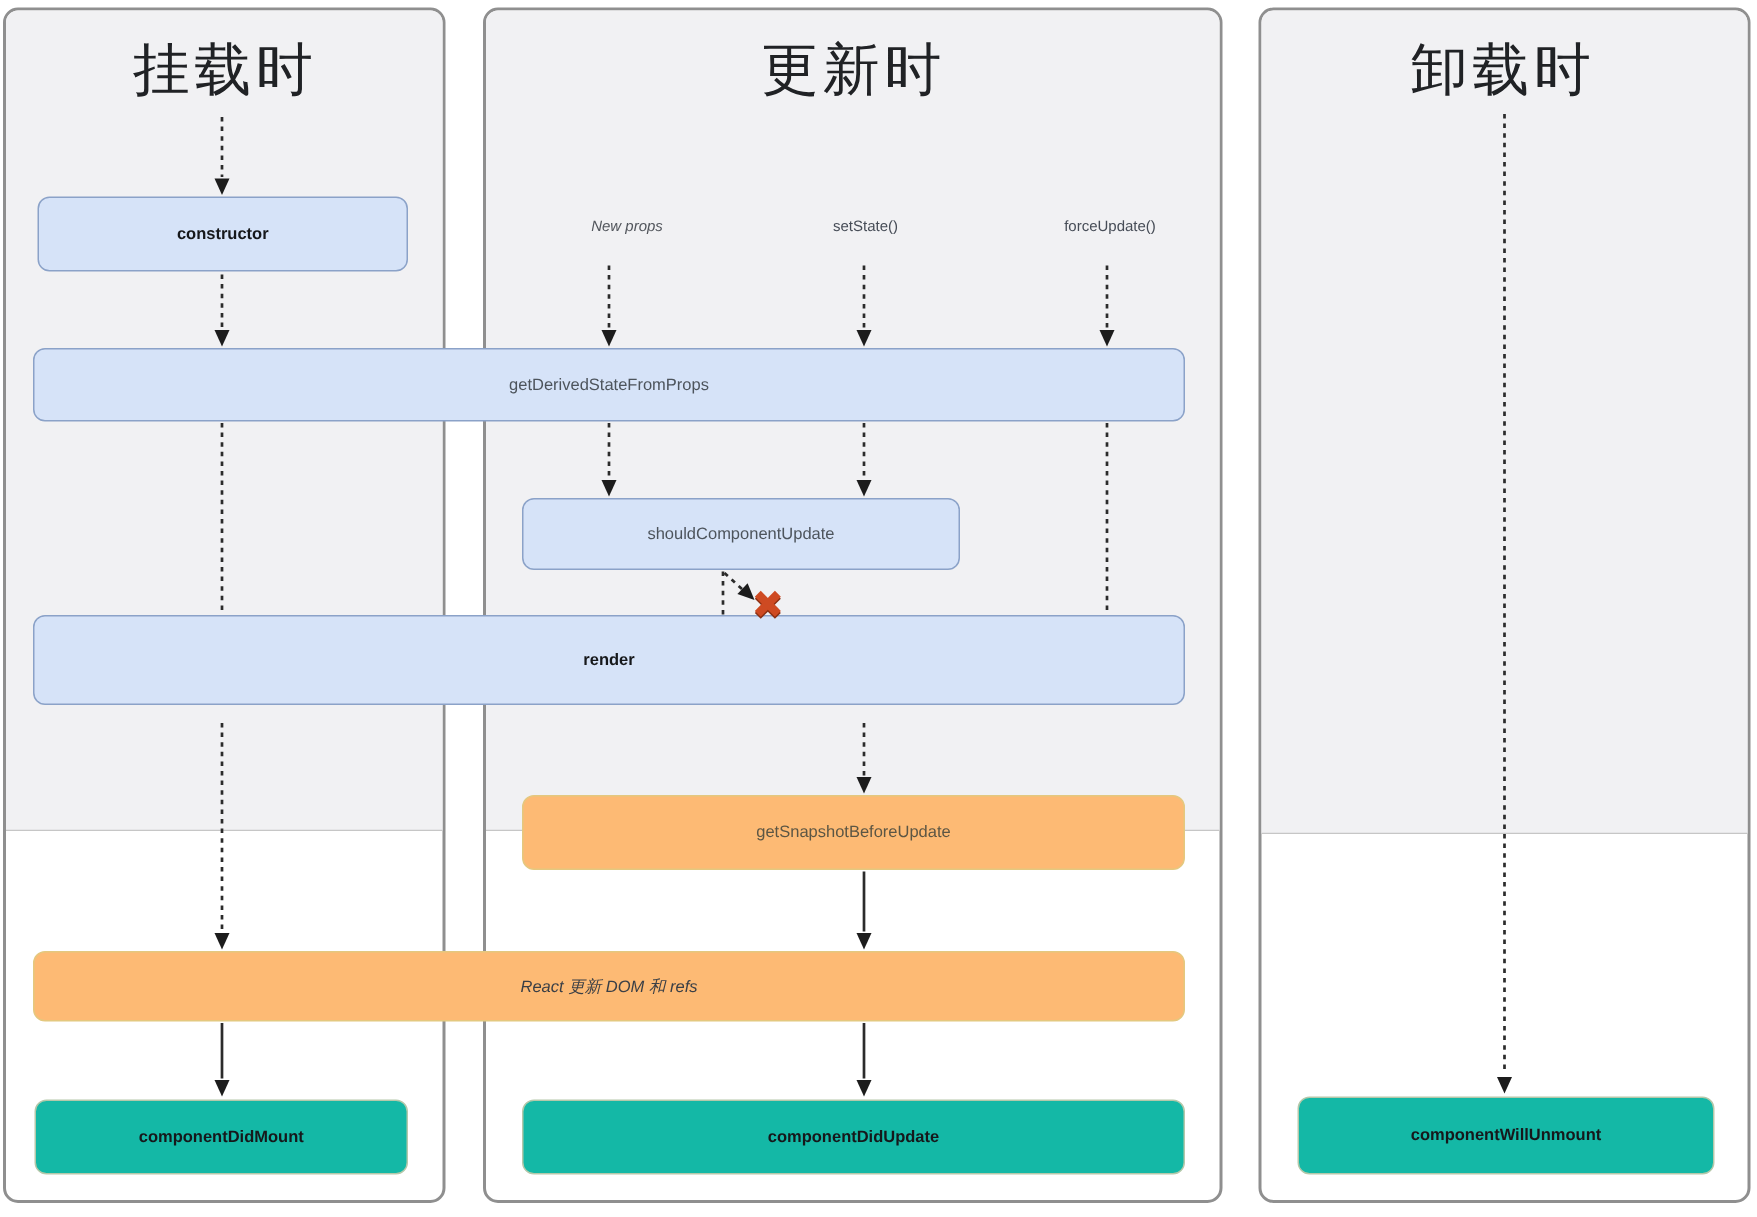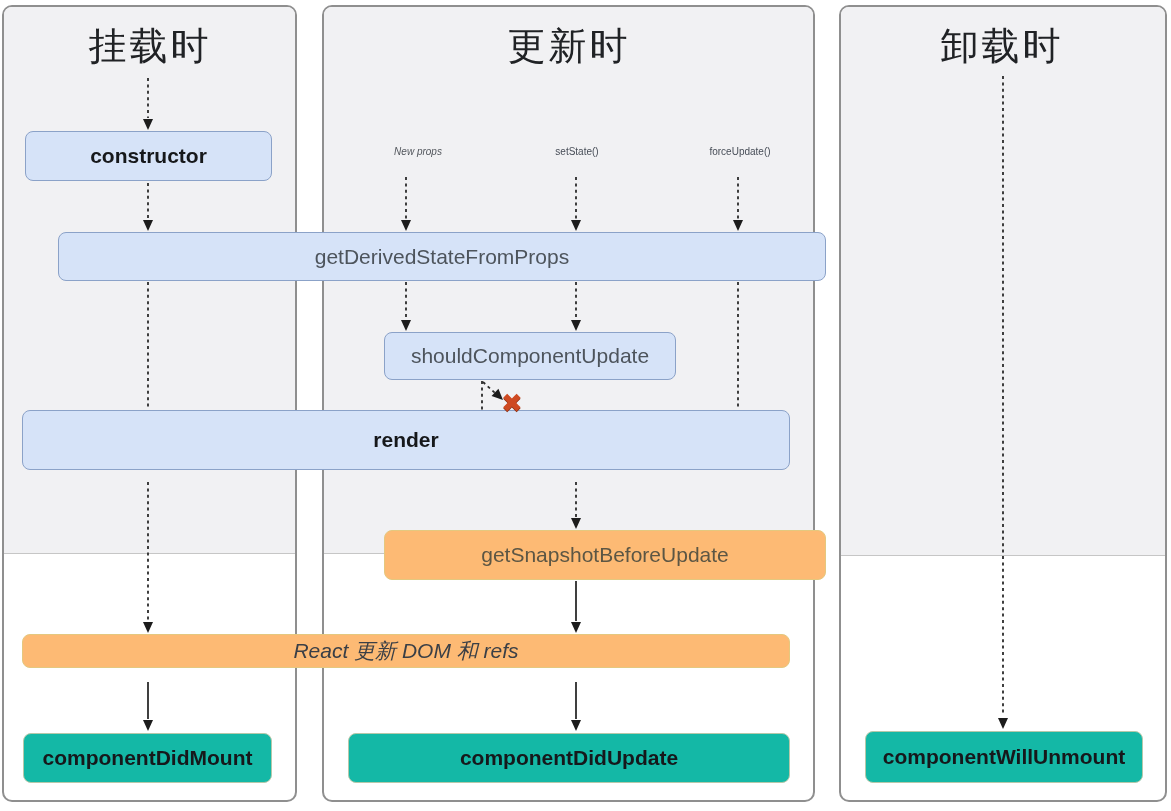--- a/index.html
+++ b/index.html
@@ -26,34 +26,34 @@
   }
   
   .trigger{
     position:absolute;top:146px;transform:translateX(-50%);
     font-size:10px;color:#474d57;z-index:3;white-space:nowrap;
   }
   .trigger.it{font-style:italic;color:#52565c;}
   
   .bx{
     position:absolute;display:flex;align-items:center;justify-content:center;
-    border-radius:8px;font-size:21px;box-sizing:border-box;z-index:3;white-space:nowrap;
+    border-radius:8px;font-size:11px;box-sizing:border-box;z-index:3;white-space:nowrap;
   }
   .blue  {background:#d6e3f8;border:1.5px solid #8ba2c8;}
   .yellow{background:#fdba74;border:1.5px solid #e4c87f;}
   .green {background:#14b8a6;border:1.5px solid #b5c8aa;}
   .bold  {font-weight:bold;color:#16181b;}
-  .plain {color:#4d545c;margin-left:36px;}
+  .plain {color:#4d545c;}
   .it2   {font-style:italic;color:#3a3f46;}
   #bx-constructor{left:25px;top:131px;width:247px;height:50px;}
   #bx-gdsfp      {left:22px;top:232px;width:768px;height:49px;}
   #bx-scu        {left:348px;top:332px;width:292px;height:48px;}
   #bx-render     {left:22px;top:410px;width:768px;height:60px;}
   #bx-gsbu       {left:348px;top:530px;width:442px;height:50px;color:#5c5644;}
-  #bx-reactdom   {left:22px;top:634px;width:768px;height:34px;}
+  #bx-reactdom   {left:22px;top:634px;width:768px;height:47px;}
   #bx-cdm        {left:23px;top:733px;width:249px;height:50px;}
   #bx-cdu        {left:348px;top:733px;width:442px;height:50px;}
   #bx-cwu        {left:865px;top:731px;width:278px;height:52px;}
   
   #arrows{position:absolute;left:0;top:0;z-index:2;}
   
   #cancel-x{
     position:absolute;left:501px;top:390px;z-index:4;
     font-size:26px;font-weight:bold;color:#ce4a22;line-height:1;
     text-shadow:0 1px 0 #8a2f12;

